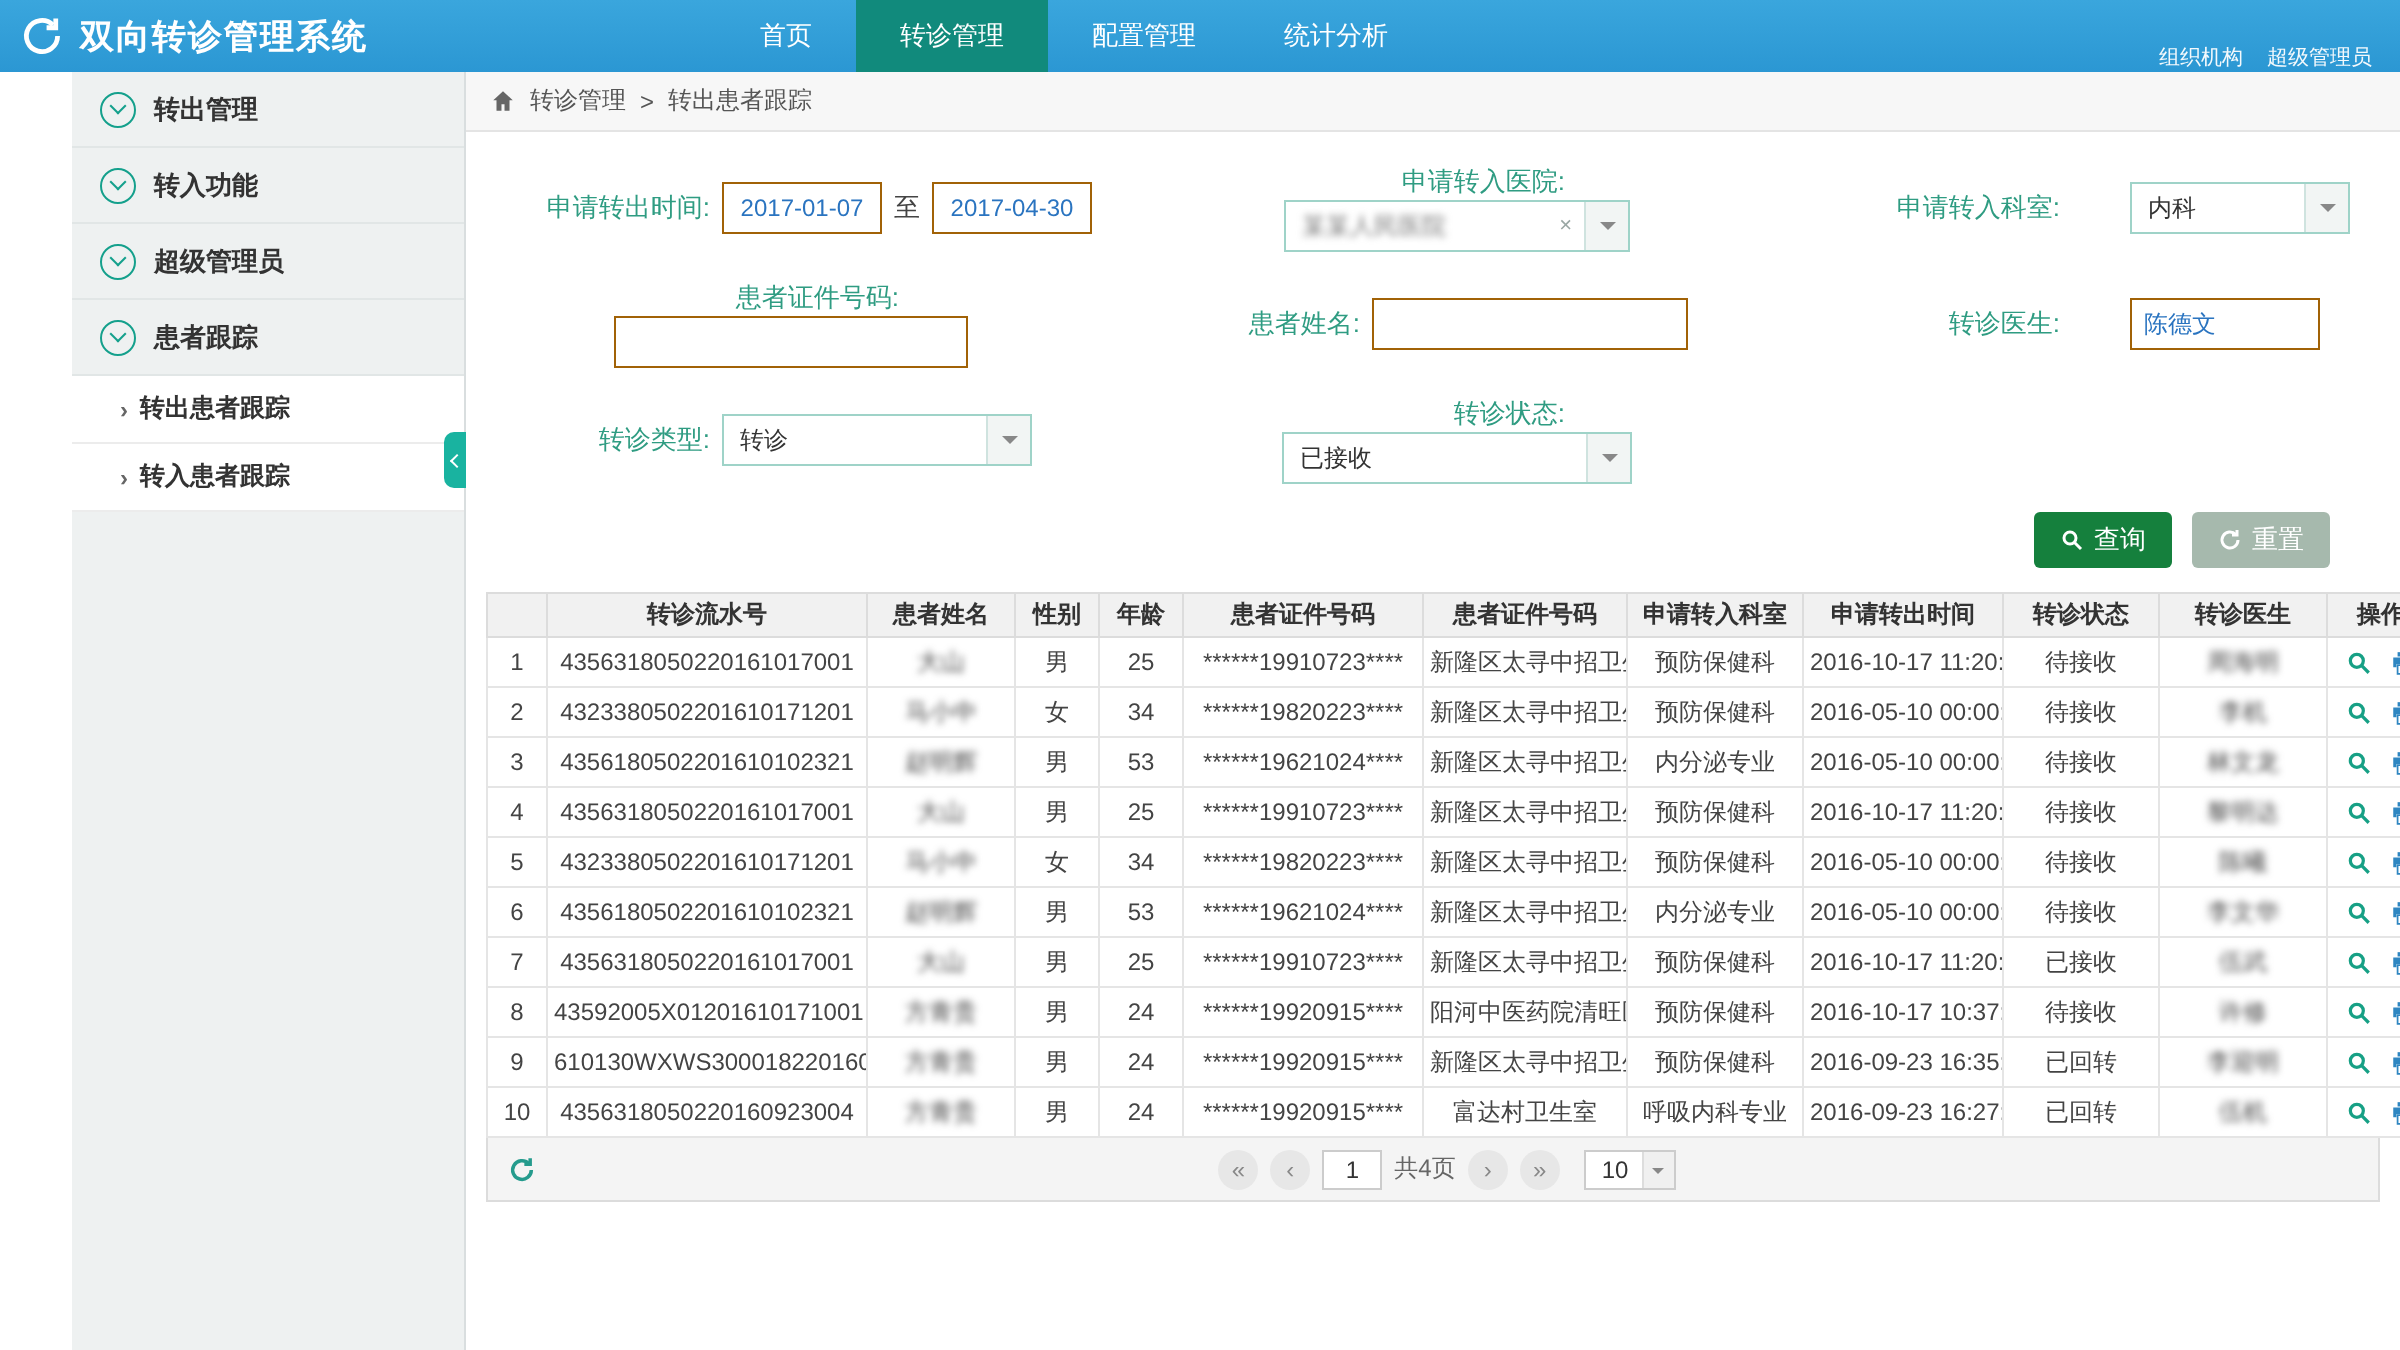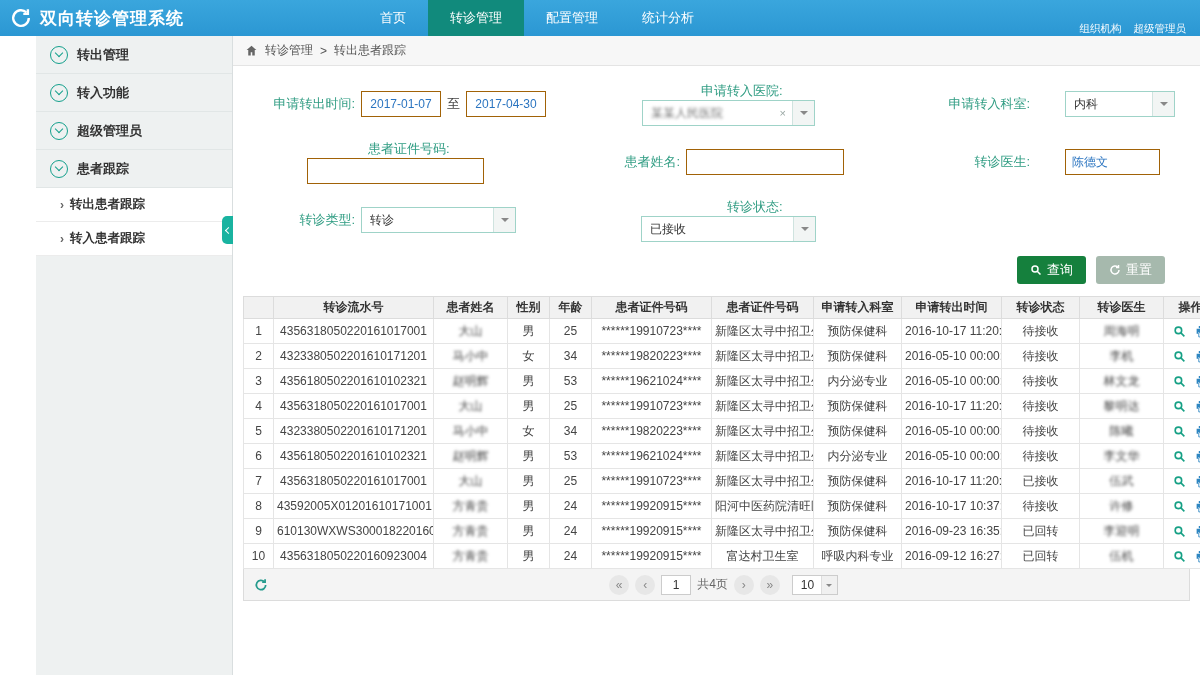--- a/index.html
+++ b/index.html
@@ -616,21 +616,21 @@
               </tr>
               <tr>
                 <td>10</td>
                 <td>4356318050220160923004</td>
                 <td class="redacted">方青贵</td>
                 <td>男</td>
                 <td>24</td>
                 <td>******19920915****</td>
                 <td>富达村卫生室</td>
                 <td>呼吸内科专业</td>
-                <td>2016-09-12 16:27:</td>
+                <td>2016-09-23 16:27:</td>
                 <td>已回转</td>
                 <td class="redacted">伍机</td>
                 <td class="ops-cell">
   <span>
     <svg width="13" height="13" viewBox="0 0 24 24" fill="none" stroke="#16a085" stroke-width="3">
       <circle cx="10" cy="10" r="6"></circle>
                       <path d="M14.5 14.5L21 21"></path>
     </svg>
   </span>
   <span>

